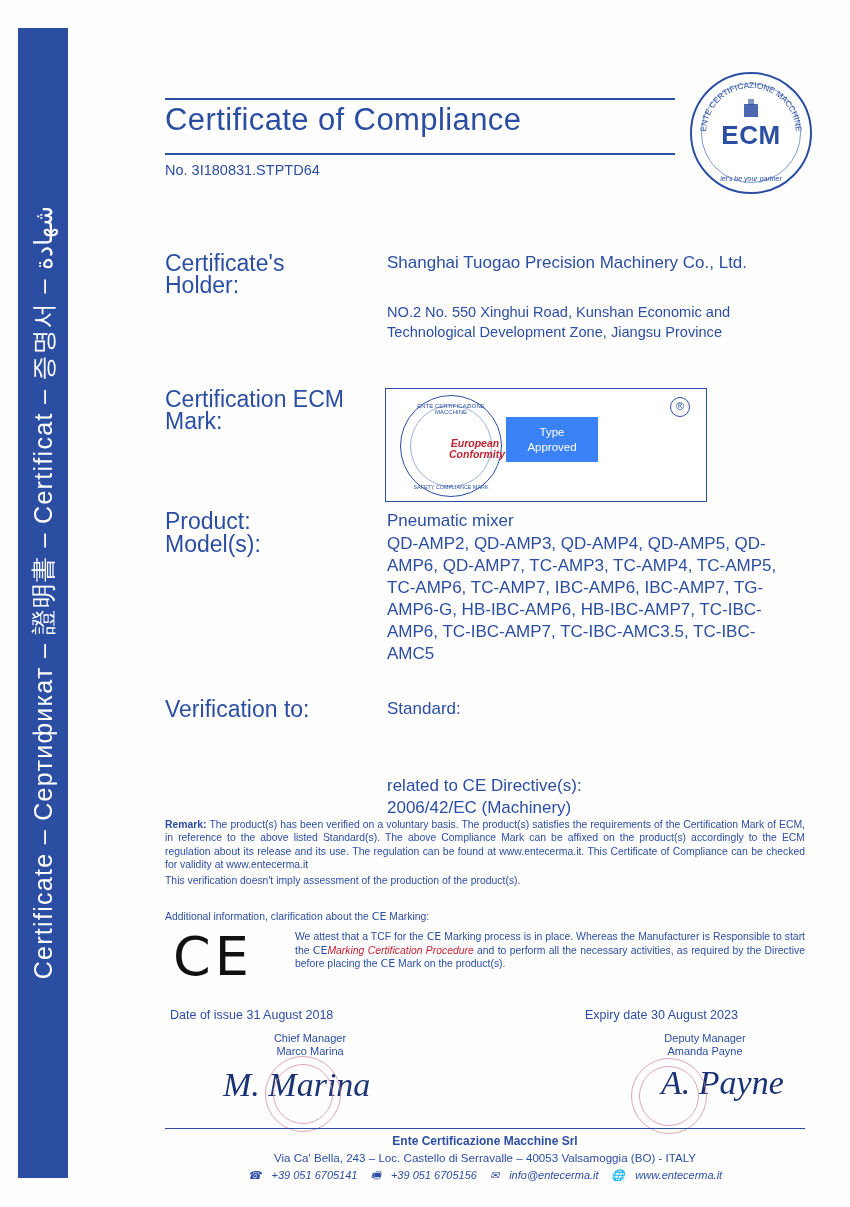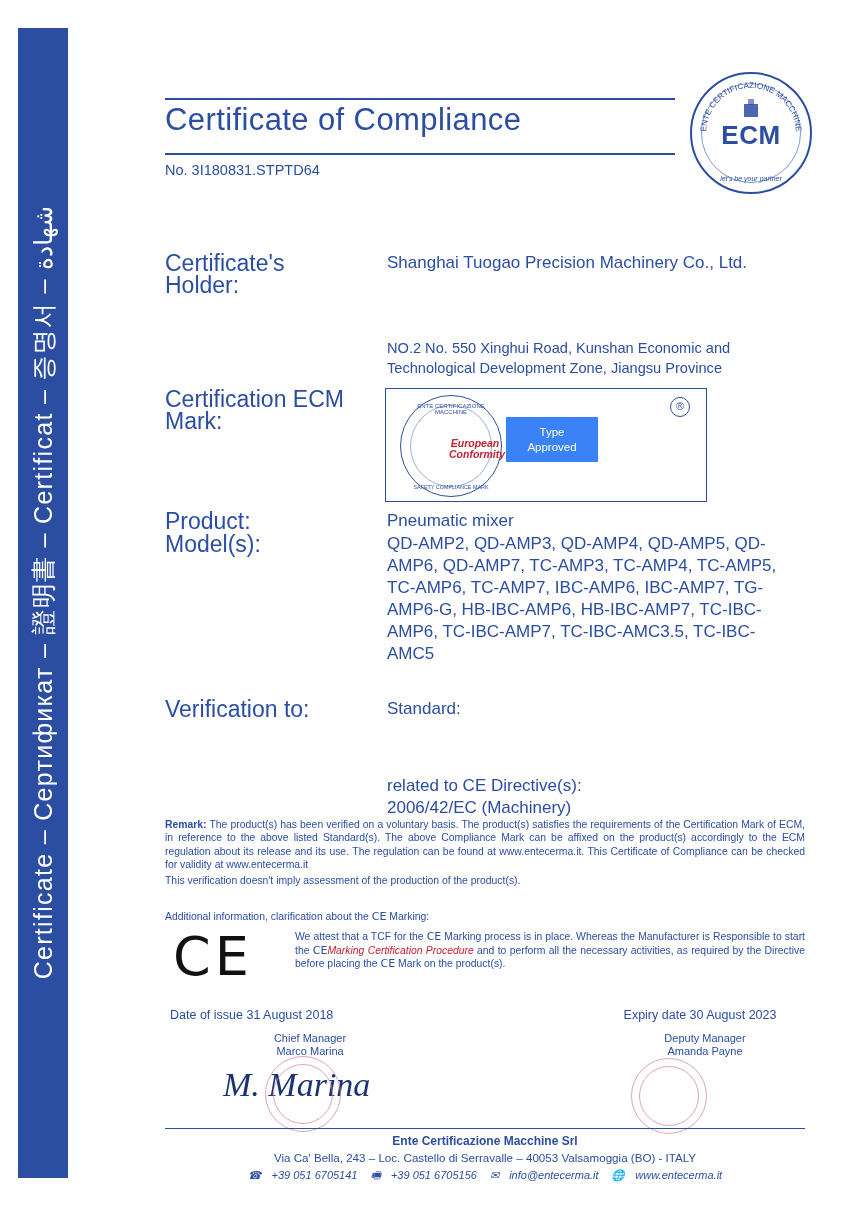--- a/index.html
+++ b/index.html
@@ -87,21 +87,21 @@
     width:20px;height:22px;
   }
   .lbl{
     position:absolute;left:70px;
     font-size:23px;color:#2b4ea2;line-height:22px;
   }
   .val{
     position:absolute;left:292px;
     font-size:17px;color:#2b4ea2;line-height:22px;width:415px;
   }
-  .val.small{font-size:14.6px;line-height:20px;margin-top:36px;}
+  .val.small{font-size:14.6px;line-height:20px;}
   
   .mark-box{
     position:absolute;left:290px;top:358px;width:320px;height:112px;
     border:1px solid #2b4ea2;background:#fff;
   }
   .mark-circle{
     position:absolute;left:14px;top:6px;width:100px;height:100px;border-radius:50%;
     border:1px solid #2b4ea2;
   }
   .mark-circle .inner{
@@ -142,21 +142,21 @@
     font-size:54px;color:#111;letter-spacing:4px;font-family:"DejaVu Sans", sans-serif;
   }
   .attest{
     position:absolute;left:200px;top:900px;width:510px;
     font-size:10.4px;line-height:13.6px;color:#2b4ea2;text-align:justify;
   }
   .attest .red{color:#c32230;font-style:italic;}
   .ce-inline{font-family:"DejaVu Sans", sans-serif;font-size:11px;}
   
   .date-issue{position:absolute;left:75px;top:978px;font-size:12.5px;color:#2b4ea2;}
-  .date-expiry{position:absolute;left:490px;top:978px;font-size:12.5px;color:#2b4ea2;width:230px;text-align:center;}
+  .date-expiry{position:absolute;left:490px;top:978px;font-size:12.5px;color:#2b4ea2;width:230px;text-align:left;}
   .sig-block{position:absolute;font-size:11px;color:#2b4ea2;text-align:center;line-height:13px;}
   .sig-left{left:110px;top:1002px;width:210px;}
   .sig-right{left:500px;top:1002px;width:220px;}
   .sig-img{
     position:absolute;height:58px;
   }
   .sig-img-left{left:120px;top:1030px;width:200px;}
   .sig-img-right{left:510px;top:1022px;width:200px;}
   .scribble{font-family:"Liberation Serif", serif;font-style:italic;color:#1a3374;font-size:34px;}
   .stamp{
@@ -279,20 +279,21 @@
       <div>Amanda Payne</div>
     </div>
 
     <div class="sig-img sig-img-left">
       <div class="scribble" style="position:absolute;left:8px;top:6px;">M. Marina</div>
       <div class="stamp" style="left:50px;top:-4px;">
         <div class="st-in"></div>
       </div>
     </div>
     <div class="sig-img sig-img-right">
+      <div class="scribble" style="position:absolute;left:56px;top:12px;">A. Payne</div>
       <div class="stamp" style="left:26px;top:6px;">
         <div class="st-in"></div>
       </div>
     </div>
 
     <div class="footer-rule"></div>
     <div class="footer">
       <div class="f1">Ente Certificazione Macchine Srl</div>
       <div class="f2">Via Ca' Bella, 243 – Loc. Castello di Serravalle – 40053 Valsamoggia (BO) - ITALY</div>
       <div class="f3">

